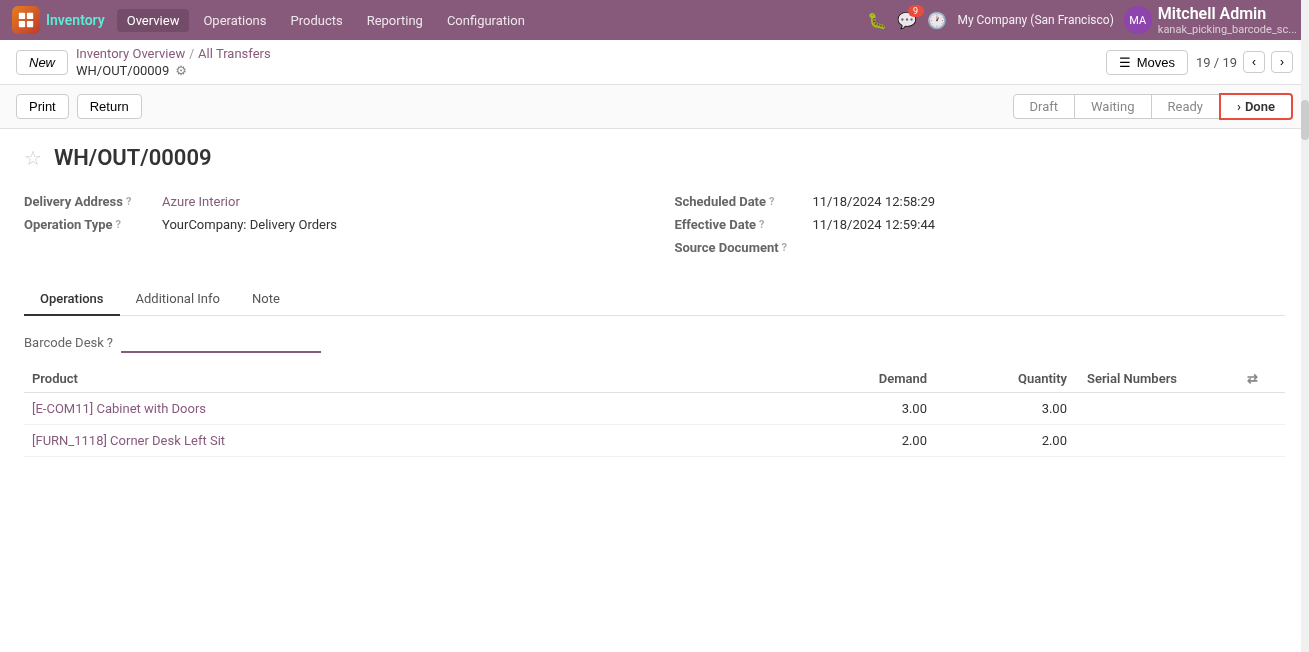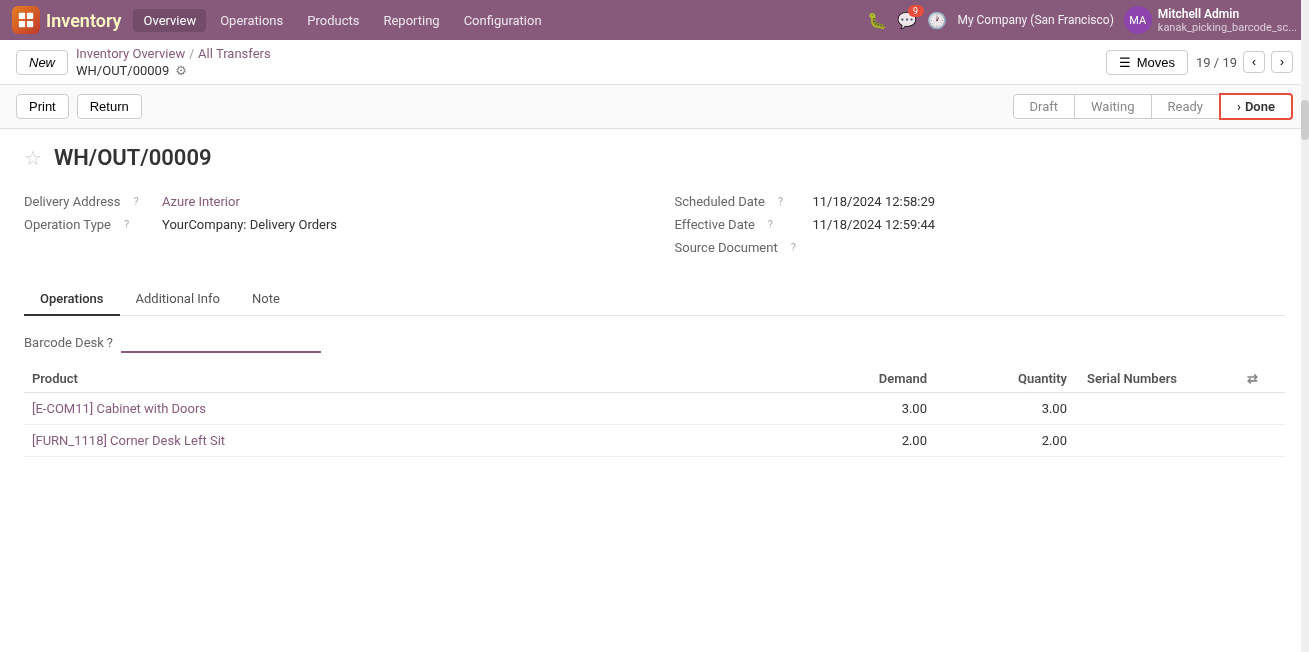--- a/index.html
+++ b/index.html
@@ -25,21 +25,21 @@
     .nav-right { display: flex; align-items: center; gap: 10px; }
     .nav-icon-btn { color: rgba(255,255,255,0.85); cursor: pointer; font-size: 16px; position: relative; }
     .nav-badge {
       position: absolute; top: -6px; right: -6px; background: #e74c3c; color: #fff;
       font-size: 9px; border-radius: 10px; padding: 1px 4px; min-width: 16px; text-align: center;
     }
     .nav-company { color: rgba(255,255,255,0.9); font-size: 12px; cursor: pointer; }
     .nav-user { display: flex; align-items: center; gap: 6px; cursor: pointer; }
     .nav-avatar { width: 28px; height: 28px; border-radius: 50%; background: #c0392b; overflow: hidden; }
     .nav-user-info { text-align: left; }
-    .nav-user-name { color: #fff; font-size: 12px; font-weight: 600; }
+    .nav-user-name { color: #fff; font-size: 16px; font-weight: 600; }
     .nav-user-sub { color: rgba(255,255,255,0.7); font-size: 11px; }
 
     
     .breadcrumb-bar {
       display: flex; align-items: center; padding: 6px 16px; background: #fff; border-bottom: 1px solid #e0e0e0; gap: 8px;
     }
     .btn-new {
       background: #fff; border: 1px solid #ccc; padding: 4px 12px; border-radius: 4px; cursor: pointer; font-size: 13px; font-weight: 500; font-style: italic;
     }
     .moves-btn {
@@ -66,21 +66,21 @@
 
     
     .main-content { padding: 16px 24px; background: #fff; }
     .record-header { display: flex; align-items: center; gap: 12px; margin-bottom: 20px; }
     .star-icon { font-size: 20px; color: #ccc; cursor: pointer; }
     .record-title { font-size: 22px; font-weight: 600; color: #333; }
 
     
     .form-section { display: grid; grid-template-columns: 1fr 1fr; gap: 0 40px; margin-bottom: 24px; }
     .field-row { display: flex; align-items: baseline; padding: 4px 0; gap: 8px; }
-    .field-label { color: #666; font-size: 13px; min-width: 130px; display: flex; align-items: center; gap: 13px; }
+    .field-label { color: #666; font-size: 13px; min-width: 130px; display: flex; align-items: center; gap: 3px; font-weight: bold; }
     .field-label .help { color: #aaa; font-size: 11px; cursor: help; }
     .field-value { color: #333; font-size: 13px; }
     .field-value.link { color: #875a7b; cursor: pointer; }
 
     
     .tabs { display: flex; border-bottom: 1px solid #dee2e6; margin-bottom: 16px; }
     .tab {
       padding: 8px 16px; cursor: pointer; font-size: 13px; color: #555; border-bottom: 2px solid transparent; margin-bottom: -1px;
     }
     .tab.active { color: #333; border-bottom-color: #333; font-weight: 500; }
@@ -119,21 +119,21 @@
 <div class="top-nav">
   <div class="nav-logo">
     <div class="nav-logo-icon">
       <svg viewBox="0 0 20 20" fill="white">
           <rect x="2" y="2" width="7" height="7" rx="1"></rect>
           <rect x="11" y="2" width="7" height="7" rx="1"></rect>
           <rect x="2" y="11" width="7" height="7" rx="1"></rect>
           <rect x="11" y="11" width="7" height="7" rx="1"></rect>
         </svg>
     </div>
-    <span style="color:#fef9c3;font-weight:600;font-size:18px;">Inventory</span>
+    <span style="color:#5eead4;font-weight:600;font-size:14px;">Inventory</span>
   </div>
   <span class="nav-item active">Overview</span>
   <span class="nav-item">Operations</span>
   <span class="nav-item">Products</span>
   <span class="nav-item">Reporting</span>
   <span class="nav-item">Configuration</span>
   <div class="nav-spacer"></div>
   <div class="nav-right">
     <div class="nav-icon-btn" style="position:relative;">
       <span>🐛</span>

